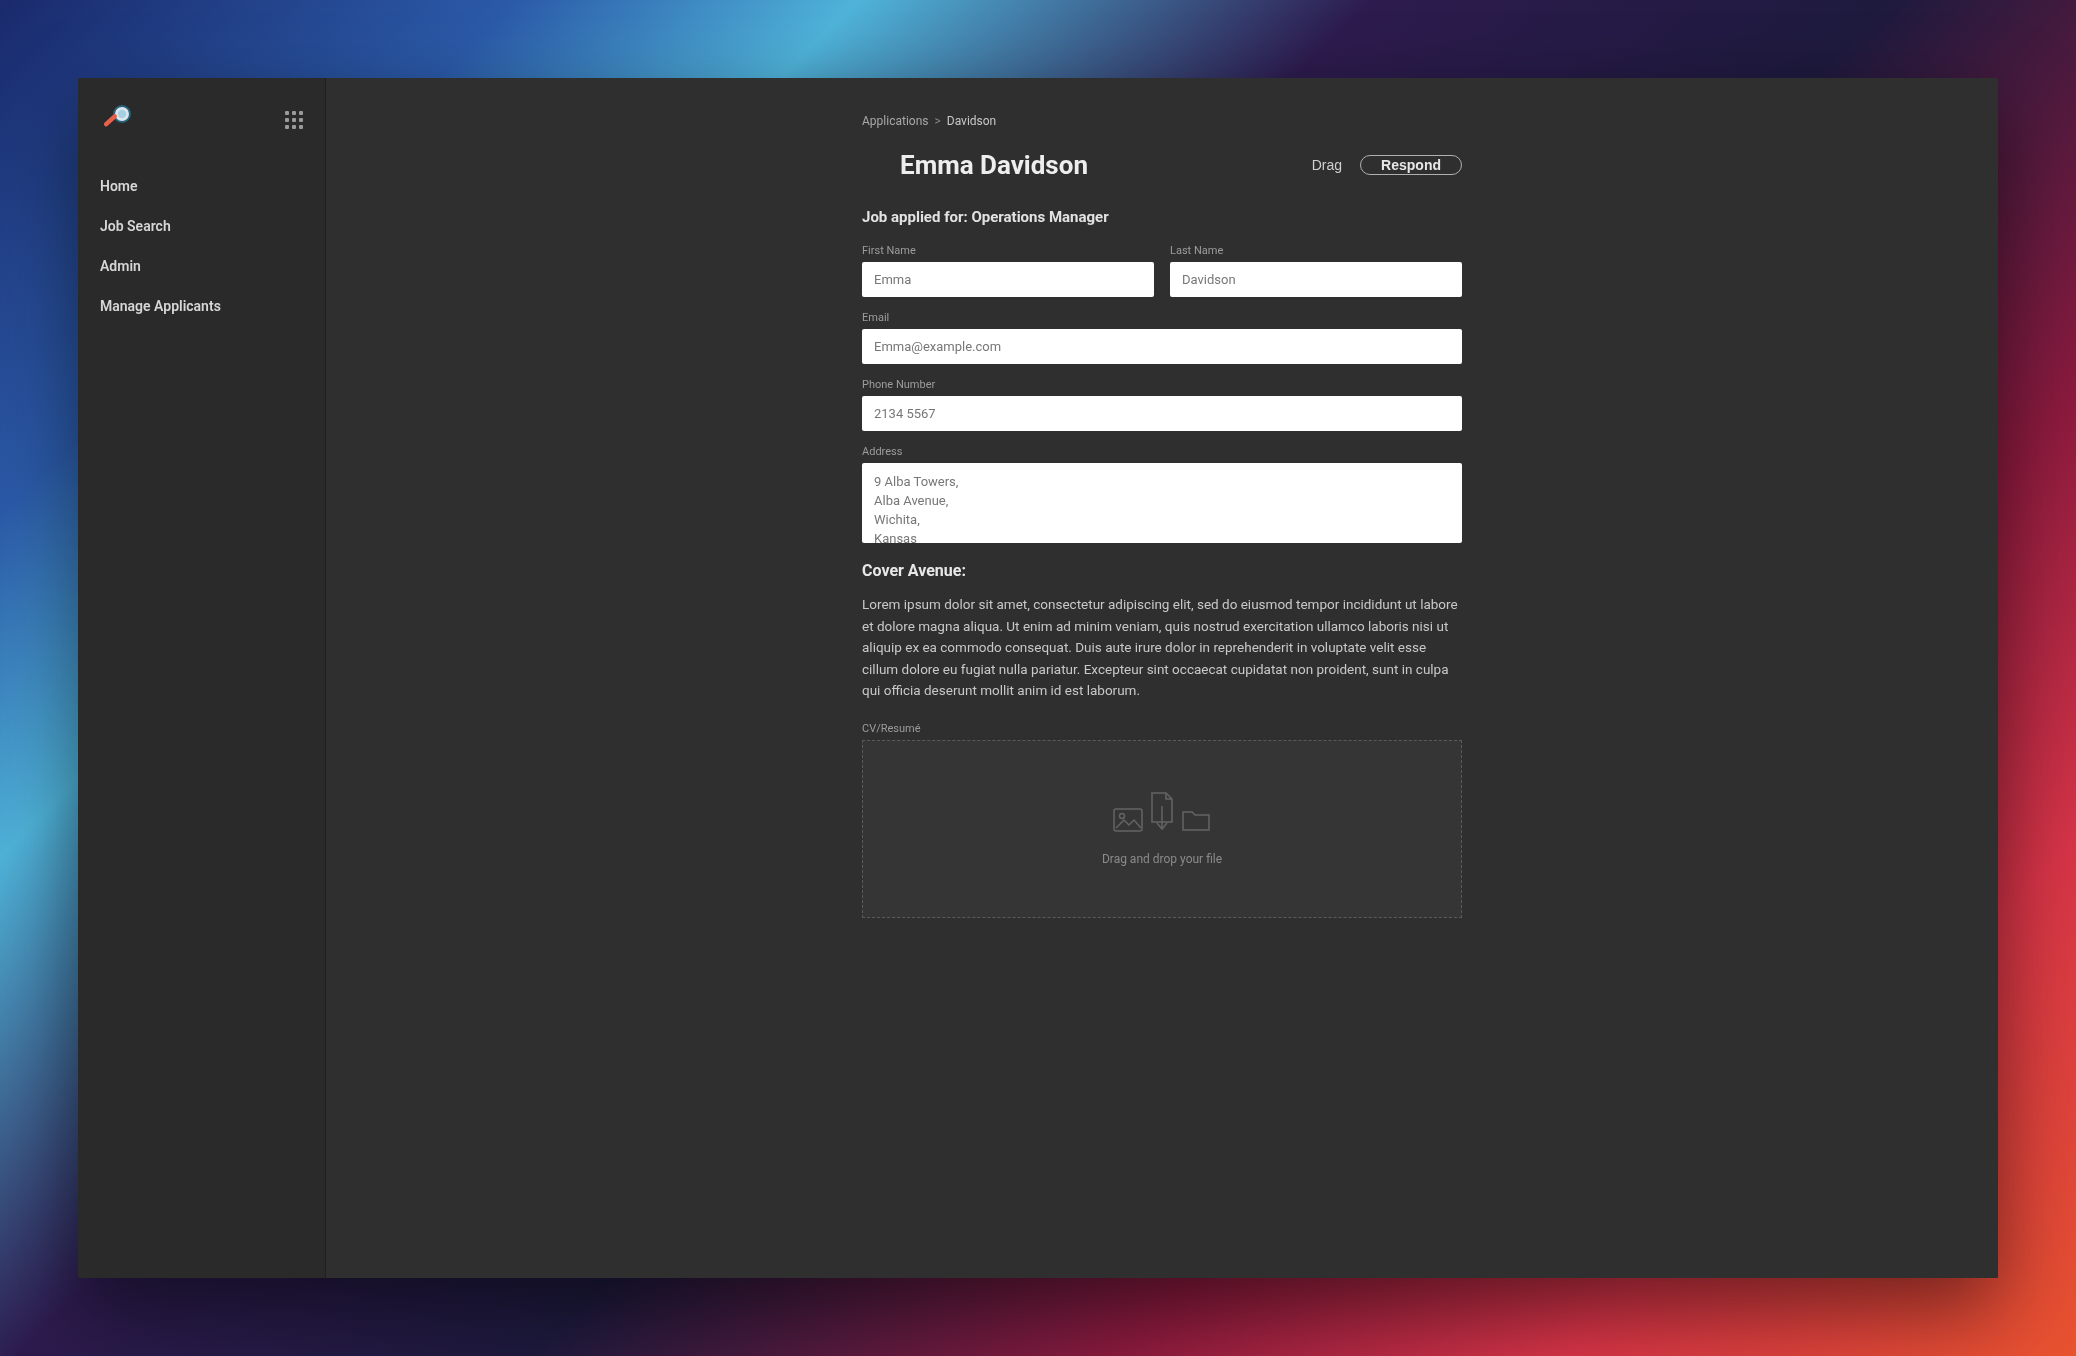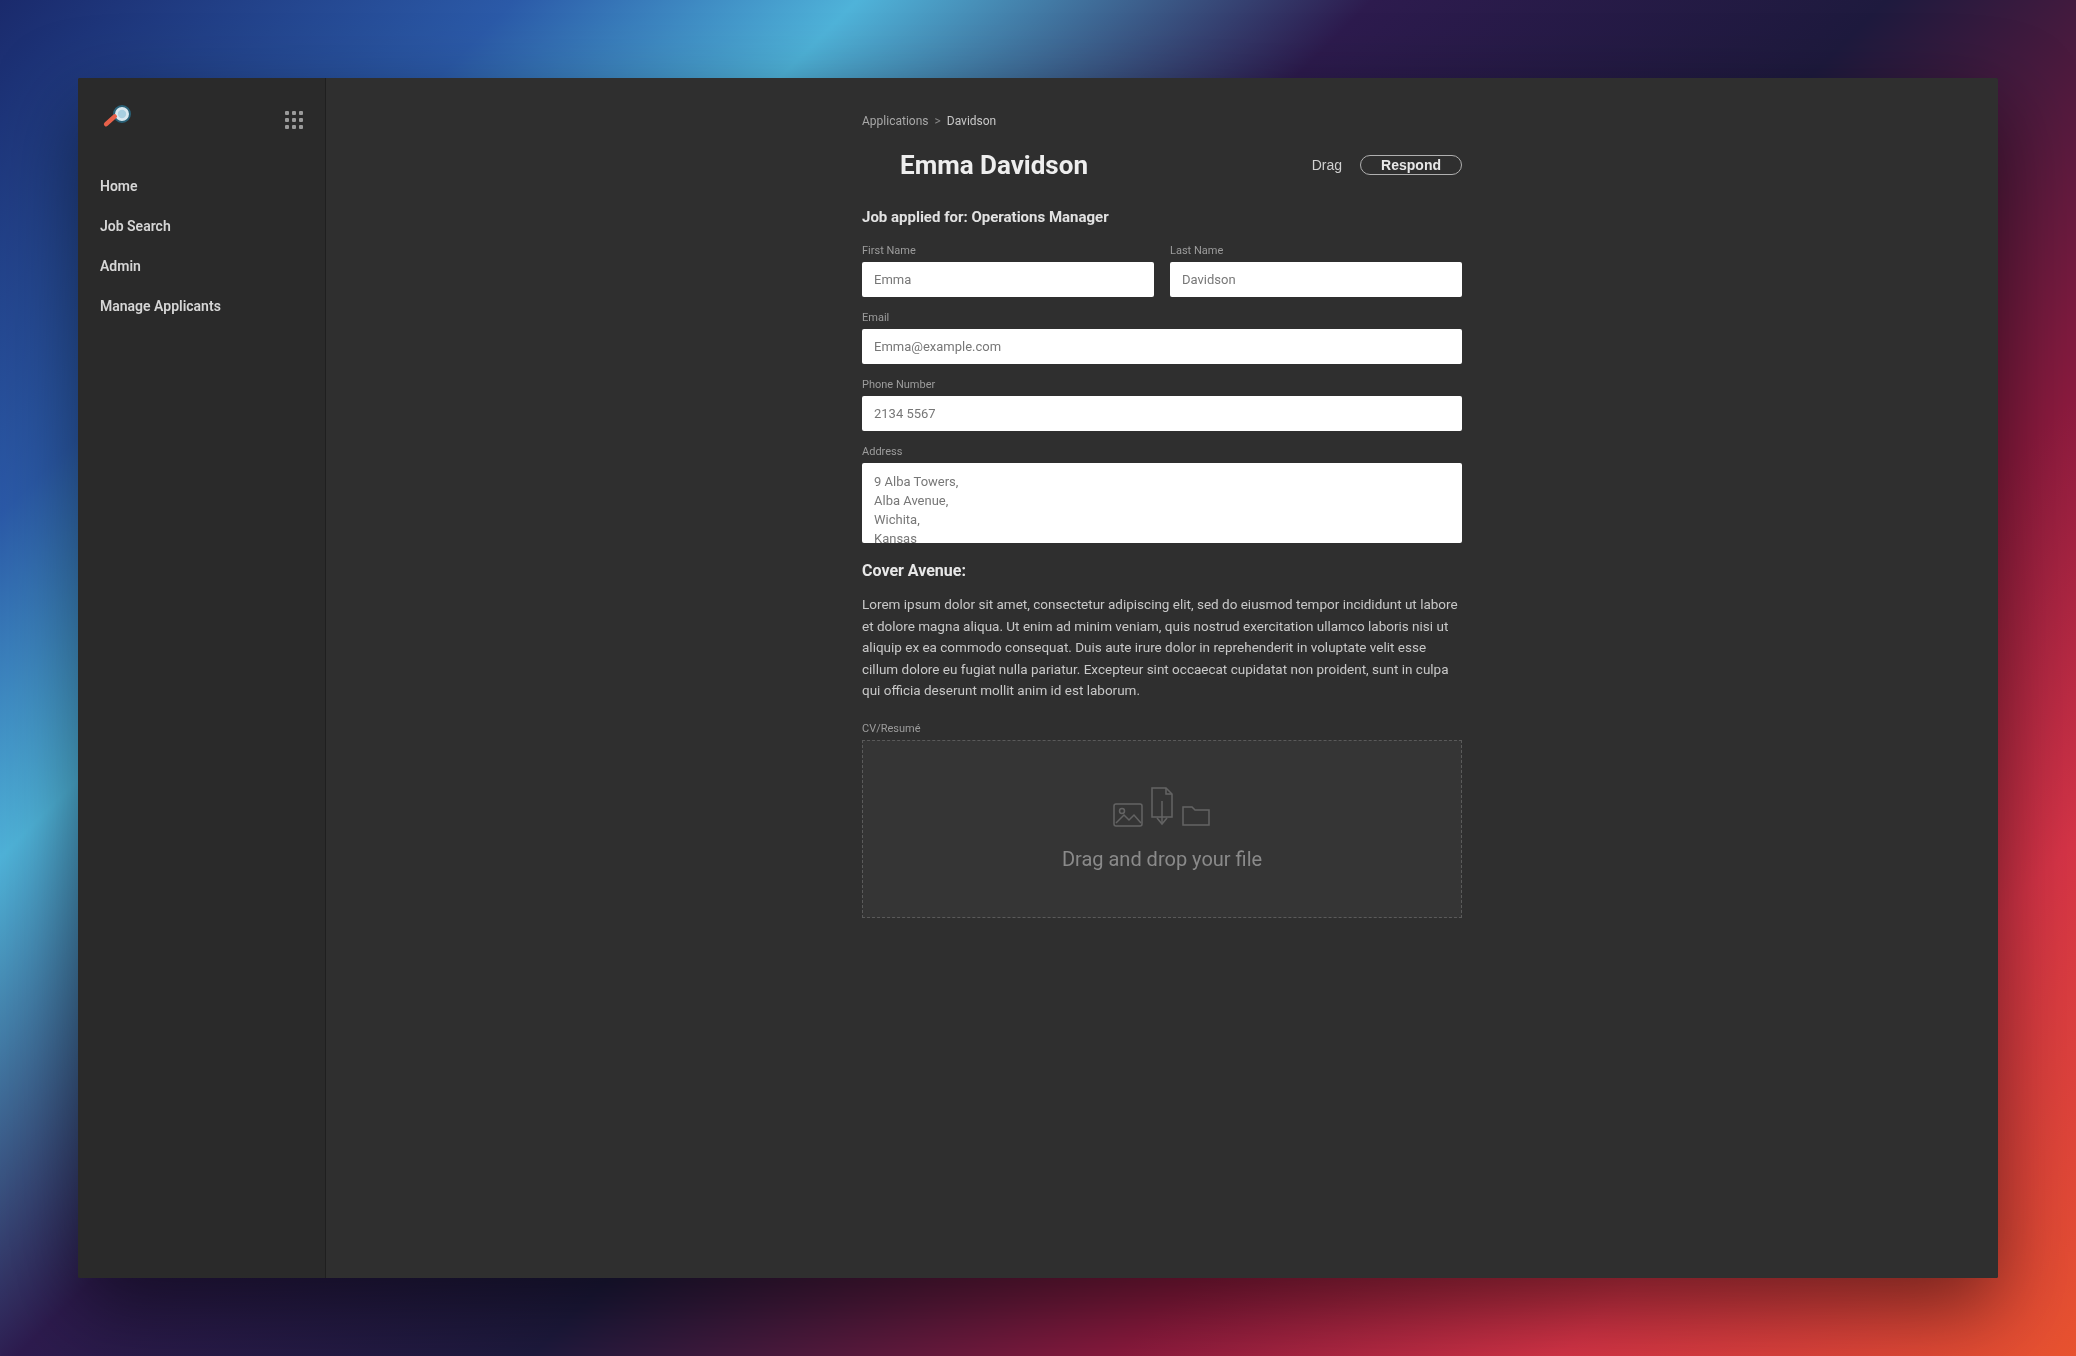--- a/index.html
+++ b/index.html
@@ -200,21 +200,21 @@
     cursor: pointer;
   }
   .dropzone-icons {
     display: flex;
     align-items: flex-end;
     gap: 6px;
     opacity: 0.55;
   }
   .dz-text {
     color: #8a8a8a;
-    font-size: 20px;
+    font-size: 12px;
   }
 </style>
 </head>
 <body>
 
 <div class="app-window">
   <aside class="sidebar">
     <div class="sidebar-top">
       <div class="logo">
         <svg viewBox="0 0 36 36">

